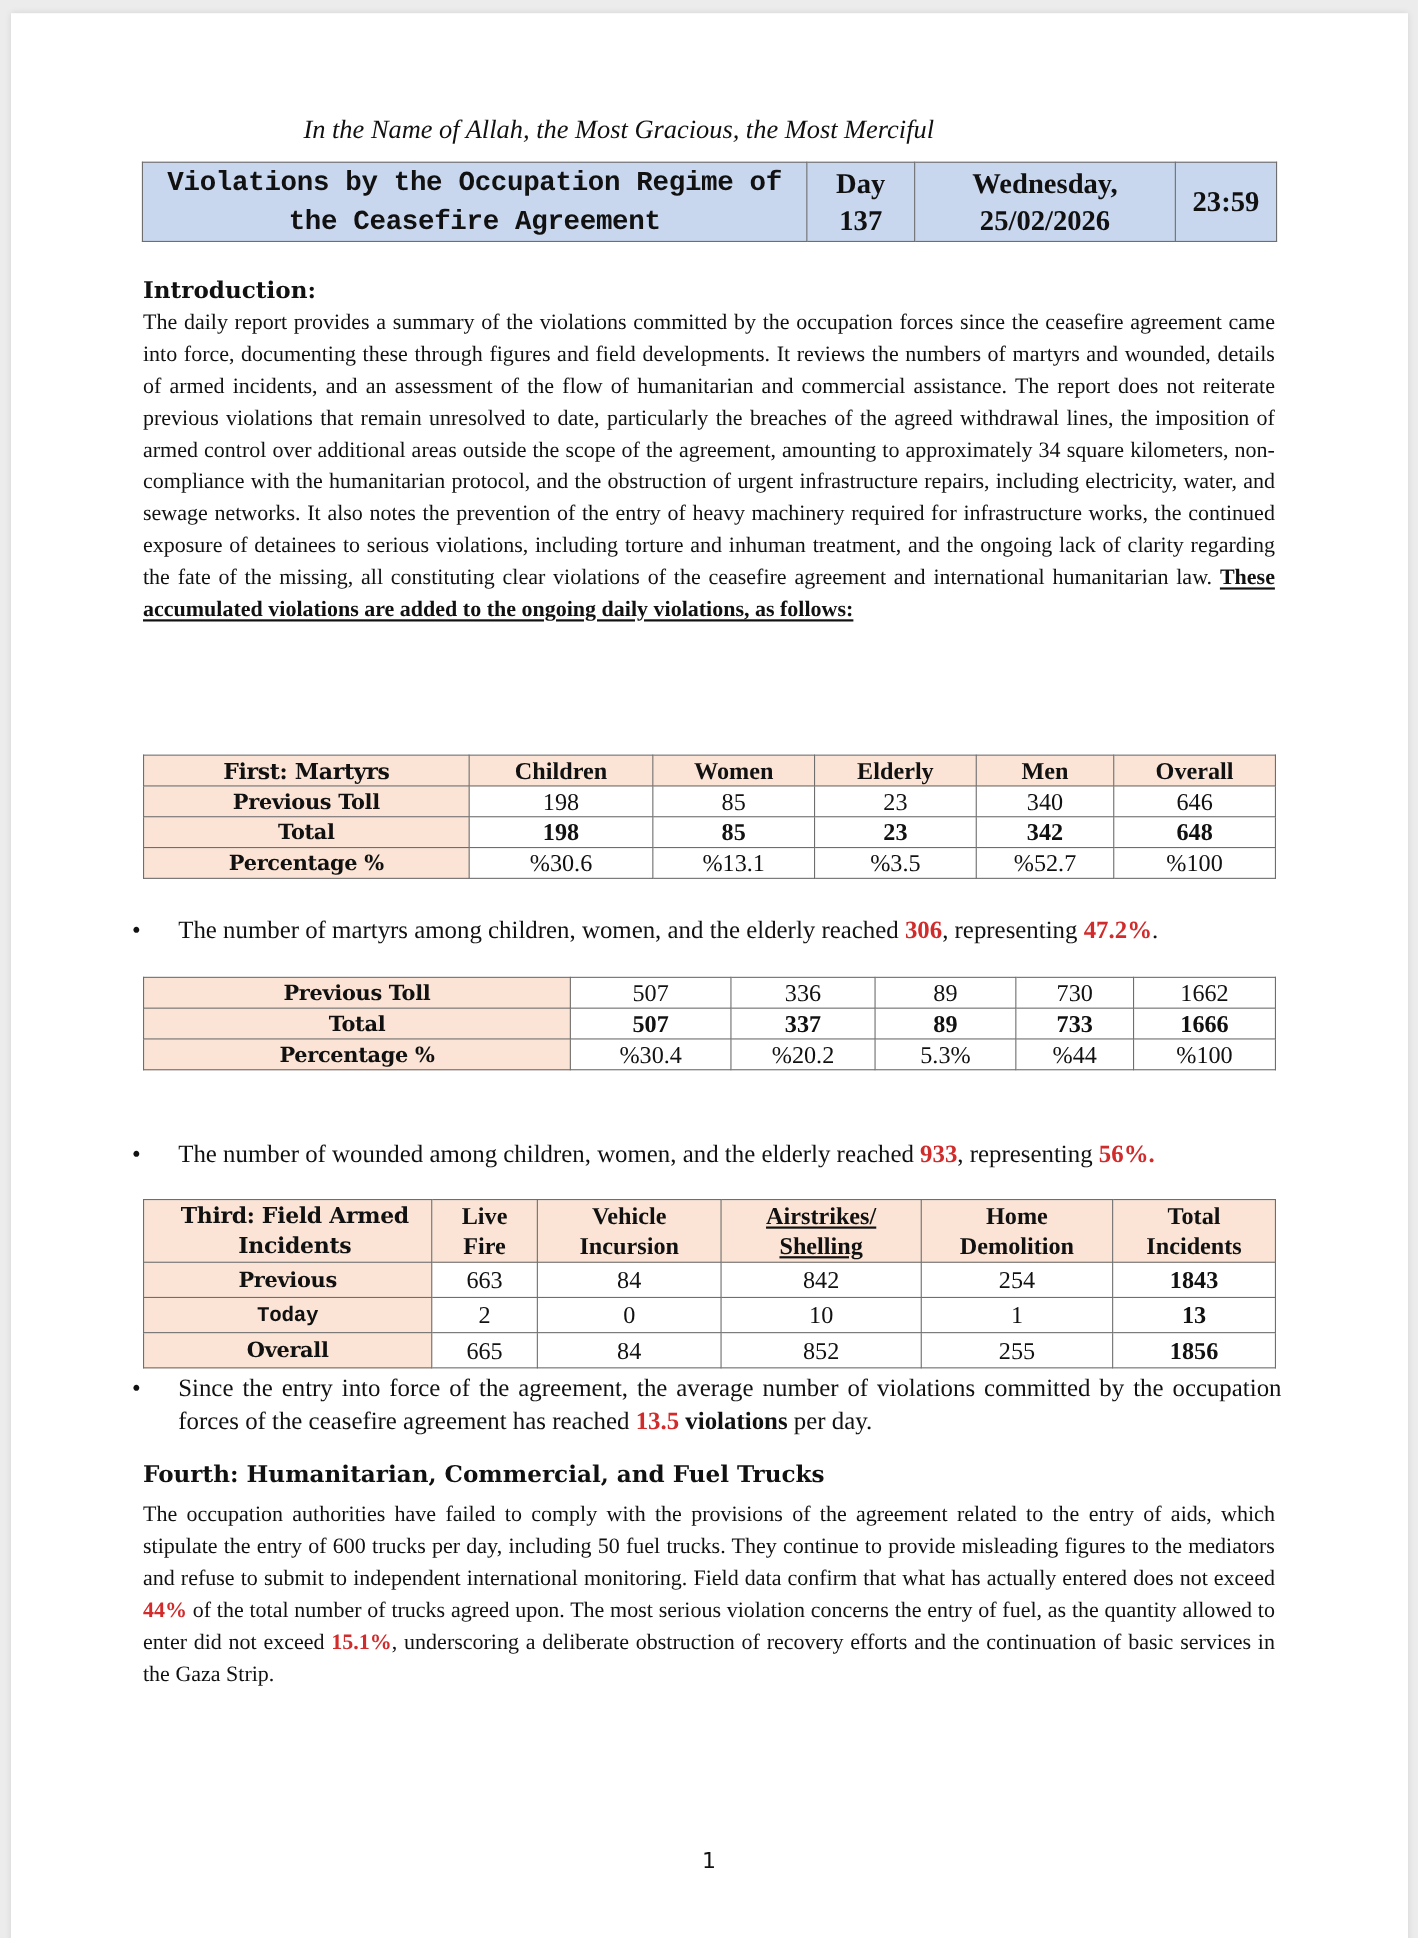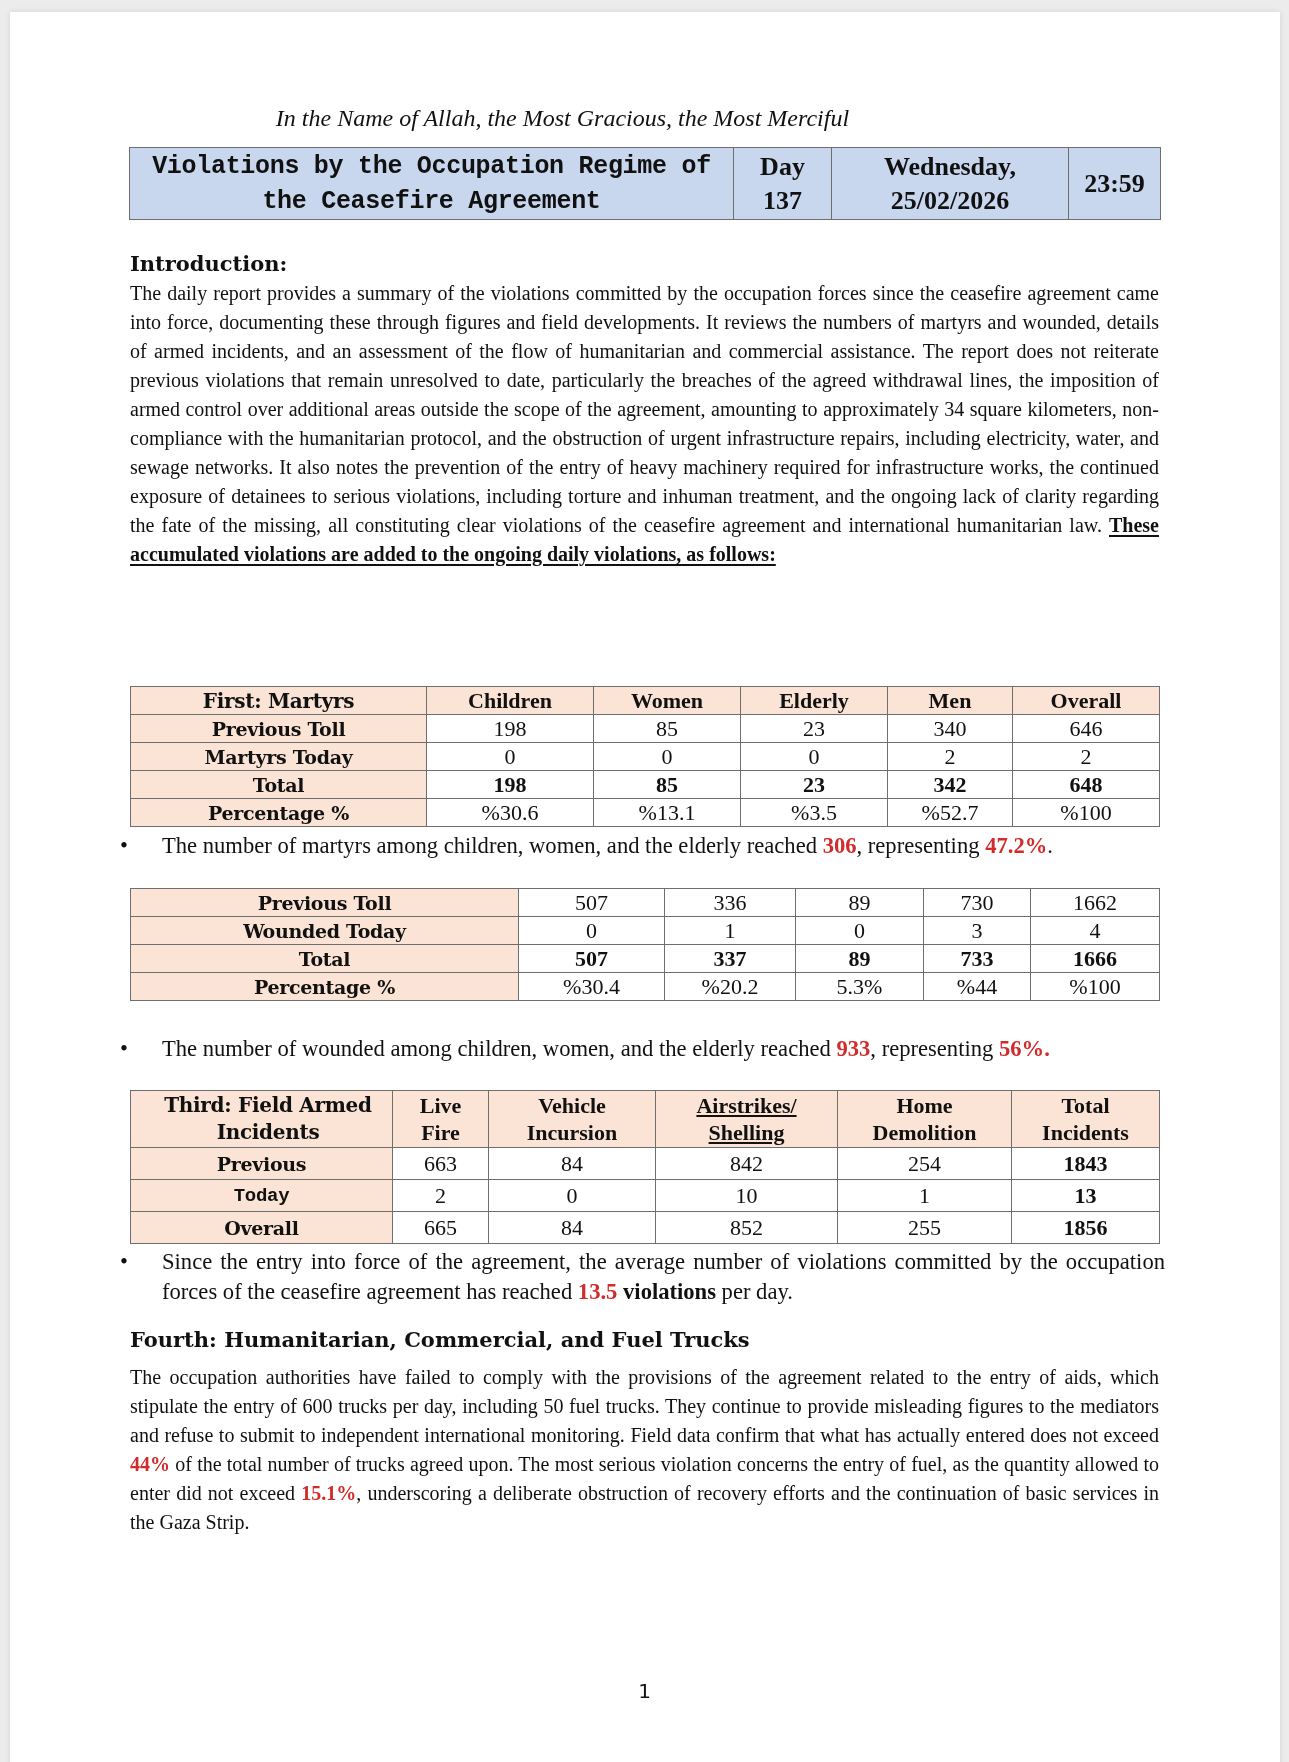--- a/index.html
+++ b/index.html
@@ -103,28 +103,20 @@
     <td>Overall</td>
   </tr>
   <tr>
     <td class="rowhead">Previous Toll</td>
     <td>198</td>
     <td>85</td>
     <td>23</td>
     <td>340</td>
     <td>646</td>
   </tr>
-  <tr>
-    <td class="rowhead">Martyrs Today</td>
-    <td>0</td>
-    <td>0</td>
-    <td>0</td>
-    <td>2</td>
-    <td>2</td>
-  </tr>
   <tr class="total">
     <td class="rowhead">Total</td>
     <td>198</td>
     <td>85</td>
     <td>23</td>
     <td>342</td>
     <td>648</td>
   </tr>
   <tr>
     <td class="rowhead">Percentage %</td>
@@ -153,28 +145,20 @@
     </colgroup>
   <tbody>
   <tr>
     <td class="rowhead">Previous Toll</td>
     <td>507</td>
     <td>336</td>
     <td>89</td>
     <td>730</td>
     <td>1662</td>
   </tr>
-  <tr>
-    <td class="rowhead">Wounded Today</td>
-    <td>0</td>
-    <td>1</td>
-    <td>0</td>
-    <td>3</td>
-    <td>4</td>
-  </tr>
   <tr class="total">
     <td class="rowhead">Total</td>
     <td>507</td>
     <td>337</td>
     <td>89</td>
     <td>733</td>
     <td>1666</td>
   </tr>
   <tr>
     <td class="rowhead">Percentage %</td>

